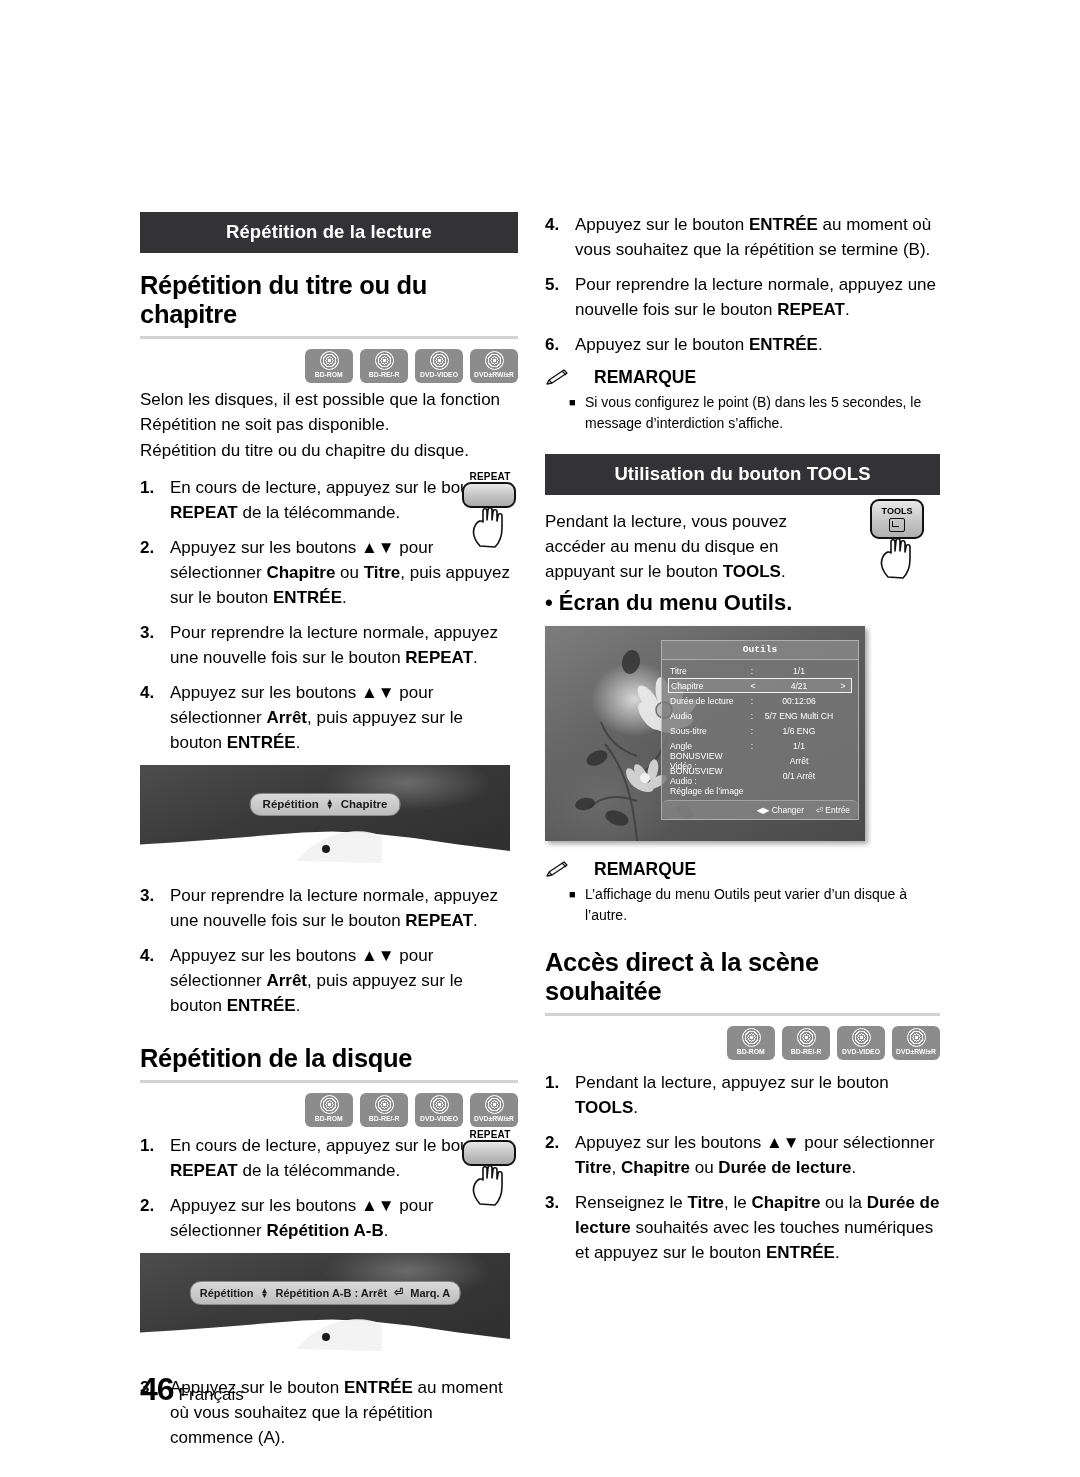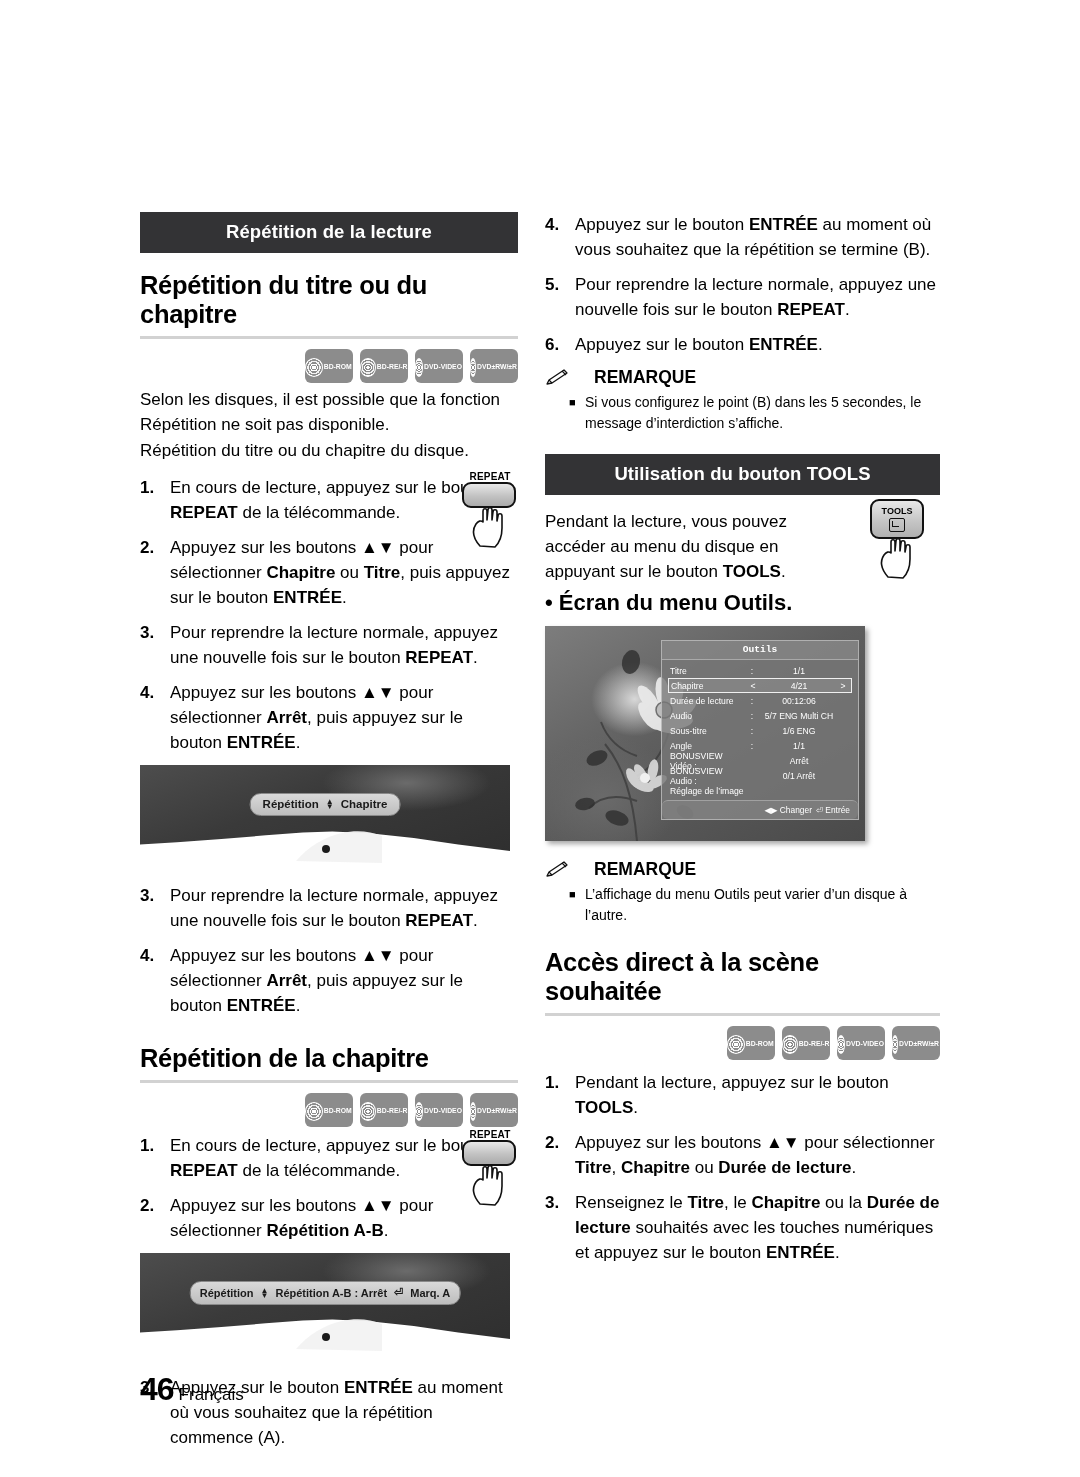--- a/index.html
+++ b/index.html
@@ -77,21 +77,21 @@
     gap: 7px;
     justify-content: flex-end;
     margin: 10px 0 4px 0;
   }
   .disc-chip {
     width: 48px;
     height: 34px;
     border-radius: 6px;
     background: #8c8c8c;
     display: flex;
-    flex-direction: row;
+    flex-direction: column;
     align-items: center;
     justify-content: flex-start;
     padding-top: 2px;
     box-sizing: border-box;
   }
   .disc-glyph {
     width: 19px;
     height: 19px;
     border-radius: 50%;
     background: radial-gradient(circle at 50% 50%, #ffffff 0 16%, #8c8c8c 16% 25%, #ffffff 25% 34%, #8c8c8c 34% 45%, #f2f2f2 45% 58%, #8c8c8c 58% 70%, #ffffff 70% 100%);
@@ -320,21 +320,21 @@
     border: 1px solid #f0f0f0;
     background: rgba(150,150,150,0.45);
   }
   .m-label { flex: 0 0 74px; }
   .m-sep { flex: 0 0 16px; text-align: center; }
   .m-val { flex: 1 1 auto; text-align: center; }
   .m-arrow { flex: 0 0 12px; text-align: center; }
   .menu-foot {
     display: flex;
     justify-content: flex-end;
-    gap: 4px;
+    gap: 12px;
     font-size: 8.4px;
     padding: 4px 8px 4px 0;
     background: rgba(140,140,140,0.45);
     border-top: 1px solid rgba(230,230,230,0.35);
     border-radius: 6px;
   }
 
   
   .footer {
     position: absolute;
@@ -441,21 +441,21 @@
           <span class="step-num">3.</span>
           <span class="step-txt">Pour reprendre la lecture normale, appuyez une nouvelle fois sur le bouton <b>REPEAT</b>.</span>
         </li>
         <li class="step">
           <span class="step-num">4.</span>
           <span class="step-txt">Appuyez sur les boutons ▲▼ pour sélectionner <b>Arrêt</b>, puis appuyez sur le bouton <b>ENTRÉE</b>.</span>
         </li>
       </ol>
 
     <div style="height:16px"></div>
-    <div class="h2 h2-rule">Répétition de la chapitre</div>
+    <div class="h2 h2-rule">Répétition de la disque</div>
 
     <div class="disc-row">
       <div class="disc-chip">
         <span class="disc-glyph"></span>
         <span class="disc-label">BD-ROM</span>
       </div>
       <div class="disc-chip">
         <span class="disc-glyph"></span>
         <span class="disc-label">BD-RE/-R</span>
       </div>

